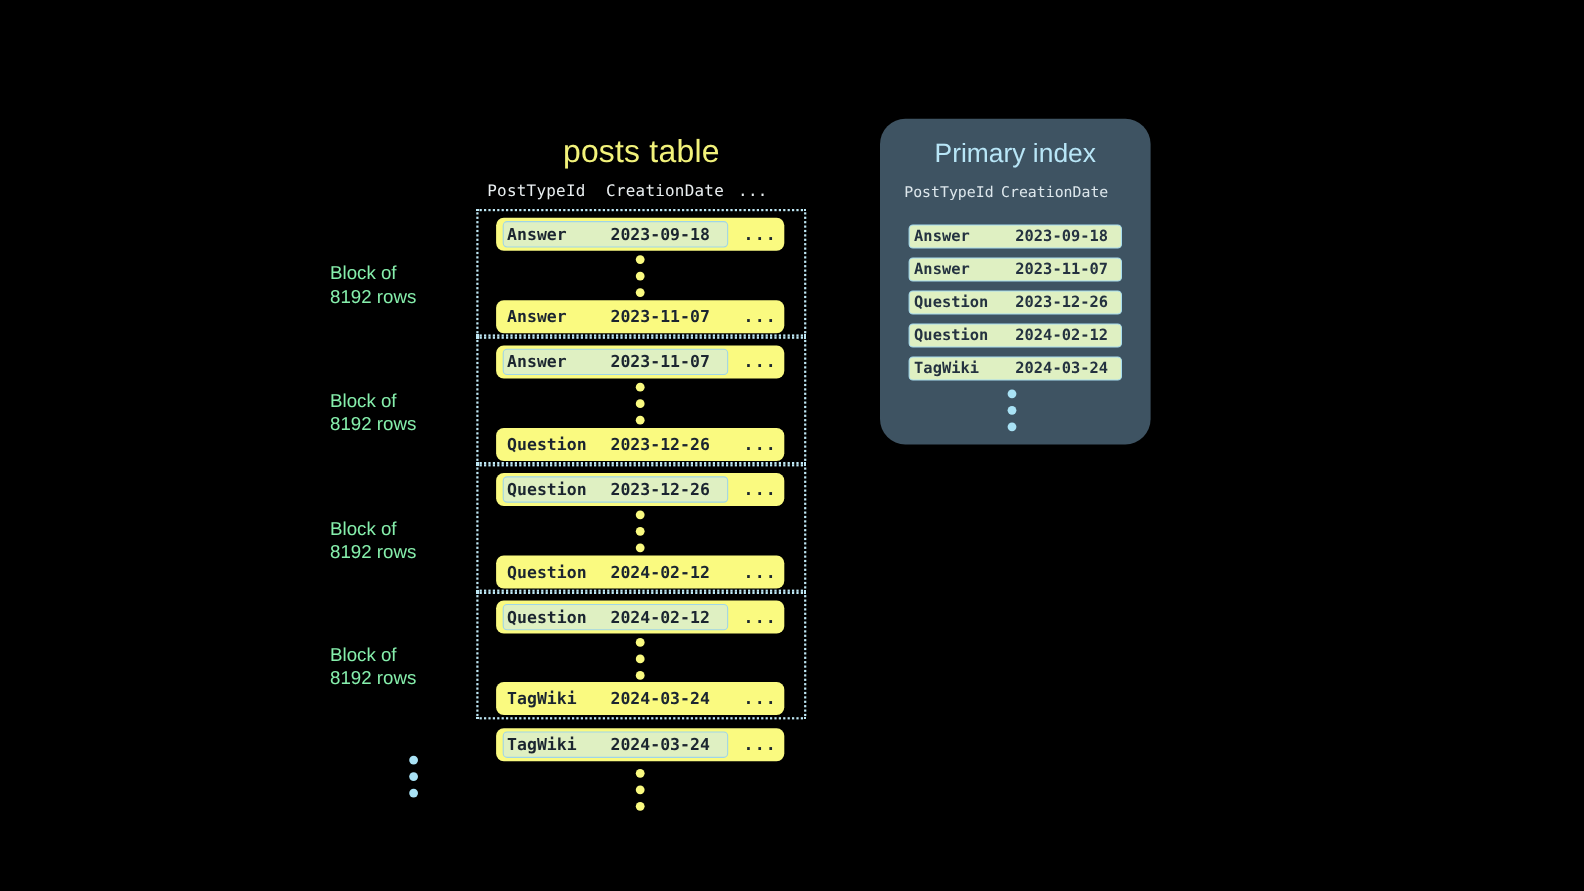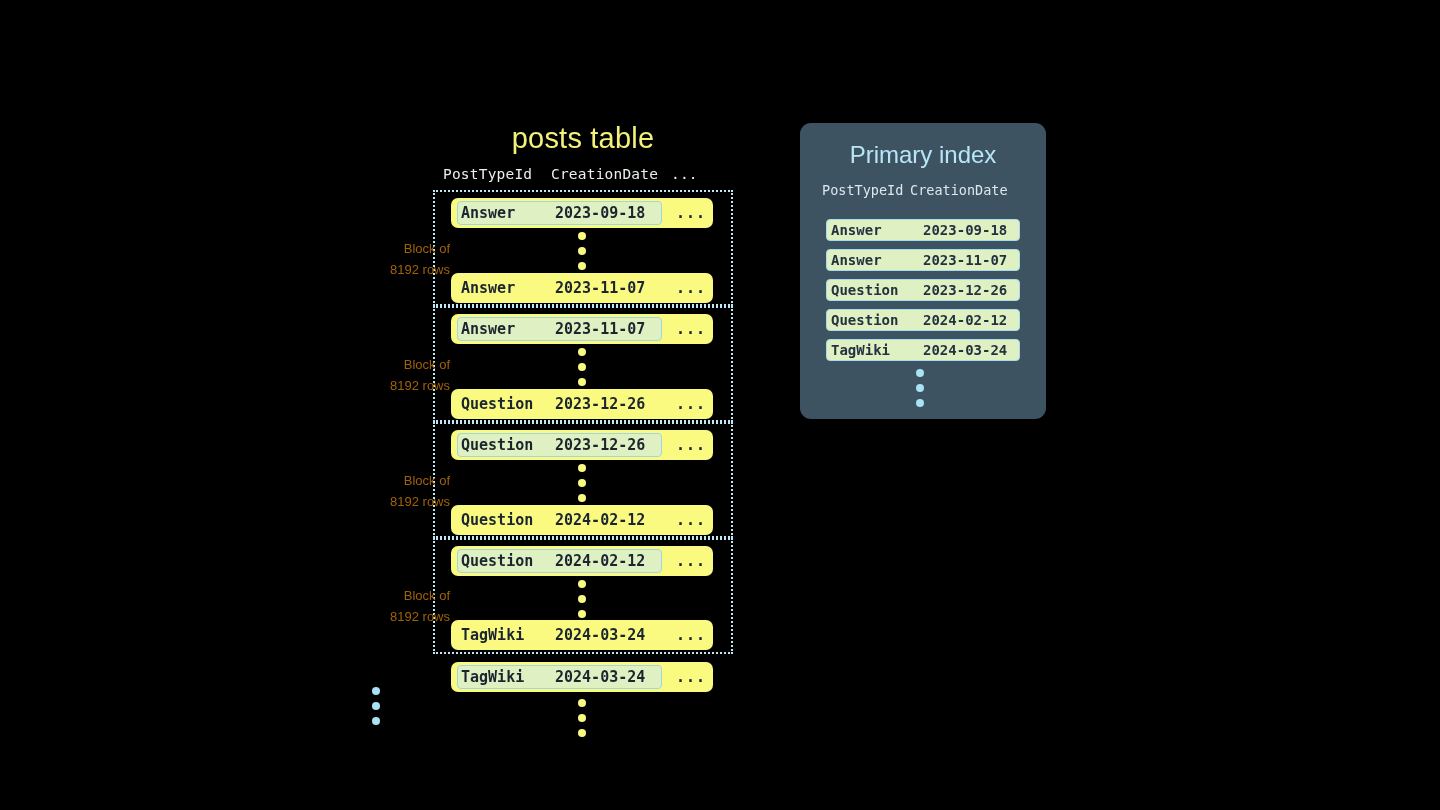--- a/index.html
+++ b/index.html
@@ -48,23 +48,23 @@
     position: absolute;
     left: 433px;
     width: 300px;
     border: 2px dotted #bfe8f5;
     box-sizing: border-box;
   }
 
   .block-label {
     position: absolute;
     width: 150px;
-    text-align: right;
-    color: #a16207;
-    font-size: 13px;
+    text-align: left;
+    color: #86efac;
+    font-size: 17px;
     line-height: 21px;
   }
 
   
   .row {
     position: absolute;
     left: 451px;
     width: 262px;
     height: 30px;
     background: #fafa80;
@@ -113,25 +113,25 @@
     height: 8px;
     border-radius: 50%;
     background: #fafa80;
   }
   .vdots.blue i { background: #a9e2f5; }
 
   
   #index-panel {
     position: absolute;
     left: 800px;
-    top: 123px;
+    top: 108px;
     width: 246px;
     height: 296px;
     background: #3e5362;
-    border-radius: 11px;
+    border-radius: 23px;
   }
   #index-title {
     position: absolute;
     left: 0;
     top: 18px;
     width: 246px;
     text-align: center;
     color: #b8e6f7;
     font-size: 24px;
   }

